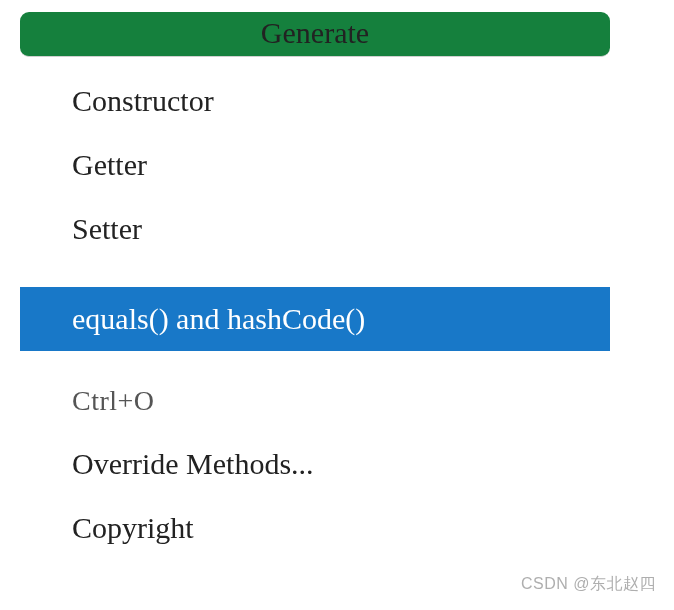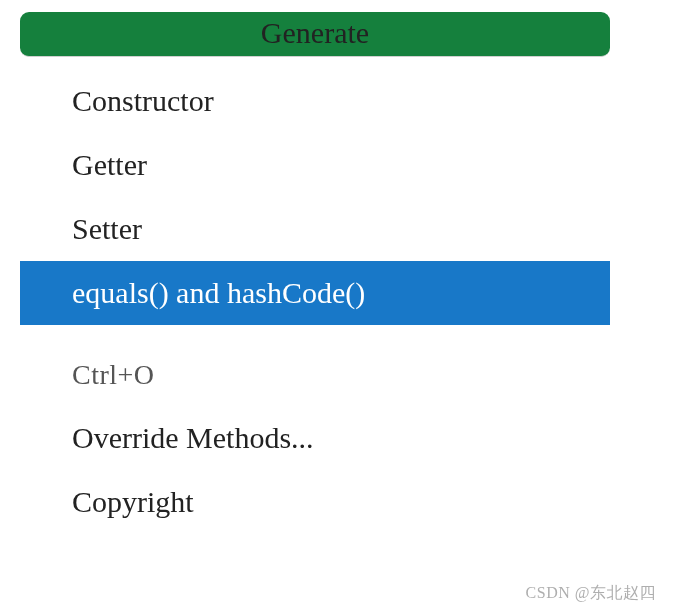--- a/index.html
+++ b/index.html
@@ -36,32 +36,33 @@
       justify-content: space-between;
       align-items: center;
       padding: 8px 18px 8px 52px;
       font-size: 30px;
       color: #222;
       line-height: 1.6;
     }
     .menu-item.selected {
       background: #1878c8;
       color: #ffffff;
+      margin-top: 26px;
     }
     .shortcut {
       font-size: 28px;
       color: #555;
       letter-spacing: 0.5px;
       margin-top: 20px;
     }
     .watermark {
       position: absolute;
       right: 18px;
-      bottom: 6px;
-      font-family: Liberation Serif, serif;
+      bottom: 15px;
+      font-family: Liberation Sans, sans-serif;
       font-size: 16px;
       color: rgba(120,120,120,0.6);
       letter-spacing: 0.5px;
     }
   </style>
 </head>
 <body>
 
 <div class="menu-wrapper">
   <div class="menu-header">Generate</div>

